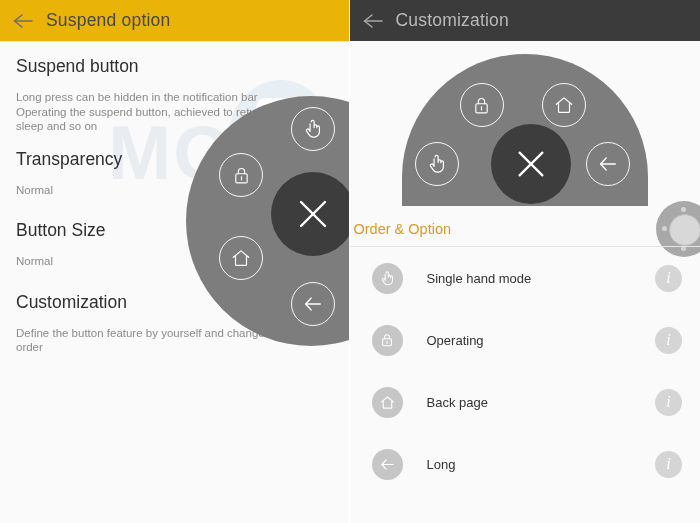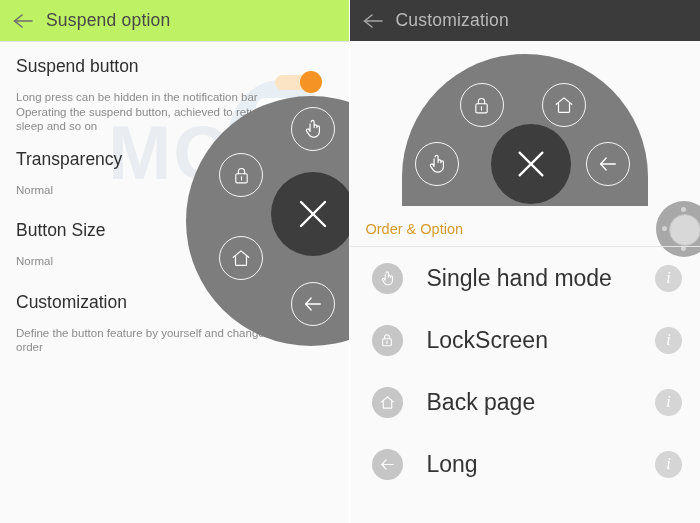--- a/index.html
+++ b/index.html
@@ -29,34 +29,34 @@
     position:absolute;left:228px;top:-8px;width:105px;height:120px;
     border-radius:50%;background:#e3ebf2;opacity:.85;
   }
   .wm-phone{
     position:absolute;left:256px;top:10px;width:48px;height:86px;
     border:9px solid #fdfdfd;border-radius:9px;background:#e3ebf2;
   }
 
   
   .hdr{position:relative;display:flex;align-items:center;z-index:6;}
-  .hdr-left{height:41px;background:#bef264;border-bottom:1px solid #e2e2e2;}
+  .hdr-left{height:41px;background:#eab308;border-bottom:1px solid #e2e2e2;}
   .hdr-right{height:41px;background:#3b3b3b;}
   .back-arrow{width:46px;height:41px;display:flex;align-items:center;justify-content:center;}
   .back-arrow svg{display:block;}
   .hdr-title{font-size:17.5px;letter-spacing:.2px;}
   .hdr-left .hdr-title{color:#474747;}
   .hdr-right .hdr-title{color:#b9b9b9;}
 
   
   .list{position:relative;z-index:4;padding:0 16px;}
   .row{padding-top:13px;}
   .row-title{font-size:17.5px;color:#2f2f2f;line-height:22px;}
   .row-sub{font-size:11.5px;color:#8b8b8b;line-height:14.5px;margin-top:13px;max-width:278px;}
-  .row-flex{display:flex;align-items:flex-start;justify-content:space-between;}
+  .row-flex{display:flex;align-items:flex-end;justify-content:space-between;}
 
   
   .toggle{position:relative;width:52px;height:22px;margin-top:16px;margin-right:6px;flex:none;}
   .toggle .track{position:absolute;left:0;top:4px;width:44px;height:15px;border-radius:8px;background:#fbe4c4;}
   .toggle .knob{position:absolute;left:25px;top:0;width:22px;height:22px;border-radius:50%;background:#f59324;}
 
   
   .overlay-left{
     position:absolute;left:186px;top:96px;width:250px;height:250px;
     border-radius:50%;background:#7d7d7d;z-index:5;
@@ -89,31 +89,31 @@
   }
   .navball .ring{
     position:absolute;left:13px;top:13px;width:30px;height:30px;border-radius:50%;
     background:#d8d8d8;border:1.5px solid #bdbdbd;
   }
   .navball .dot{position:absolute;width:5px;height:5px;border-radius:50%;background:#d4d4d4;}
 
   
   .section-label{
     position:relative;z-index:4;
-    font-size:14.5px;color:#d79a2c;padding:0 16px 9px 16px;
+    font-size:14.5px;color:#d79a2c;padding:0 16px 9px 4px;
   }
   .divider{height:1px;background:#e6e6e6;margin:0;position:relative;z-index:4;}
 
   .opt-list{position:relative;z-index:4;}
   .opt-row{display:flex;align-items:center;height:62px;padding:0 18px 0 22px;}
   .opt-icon{
     width:31px;height:31px;border-radius:50%;background:#c6c6c6;flex:none;
     display:flex;align-items:center;justify-content:center;
   }
-  .opt-label{flex:1;margin-left:24px;font-size:23px;color:#333333;}
+  .opt-label{flex:1;margin-left:24px;font-size:13px;color:#333333;}
   .info-btn{
     width:27px;height:27px;border-radius:50%;background:#d5d5d5;flex:none;
     display:flex;align-items:center;justify-content:center;
     font-style:italic;font-family:"Liberation Serif",serif;
     color:#ffffff;font-size:16px;line-height:1;
   }
 </style>
 </head>
 <body>
 
@@ -279,21 +279,21 @@
       </div>
 
       <div class="opt-row">
         <div class="opt-icon">
           <svg width="16" height="16" viewBox="0 0 24 24">
             <rect x="5.5" y="10" width="13" height="10.5" rx="1.4" fill="none" stroke="#ffffff" stroke-width="1.6"></rect>
             <path d="M8.4 10V7.6a3.6 3.6 0 0 1 7.2 0V10" fill="none" stroke="#ffffff" stroke-width="1.6" stroke-linecap="round"></path>
             <line x1="12" y1="13.4" x2="12" y2="17.2" stroke="#ffffff" stroke-width="1.6" stroke-linecap="round"></line>
           </svg>
         </div>
-        <div class="opt-label">LockScreen</div>
+        <div class="opt-label">Operating</div>
         <div class="info-btn">i</div>
       </div>
 
       <div class="opt-row">
         <div class="opt-icon">
           <svg width="17" height="17" viewBox="0 0 24 24">
             <path d="M3.6 11.2 12 4.2l8.4 7M6 10.6v8.4c0 .6.5 1 1 1h10c.5 0 1-.4 1-1v-8.4" fill="none" stroke="#ffffff" stroke-width="1.6" stroke-linecap="round" stroke-linejoin="round"></path>
           </svg>
         </div>
         <div class="opt-label">Back page</div>

